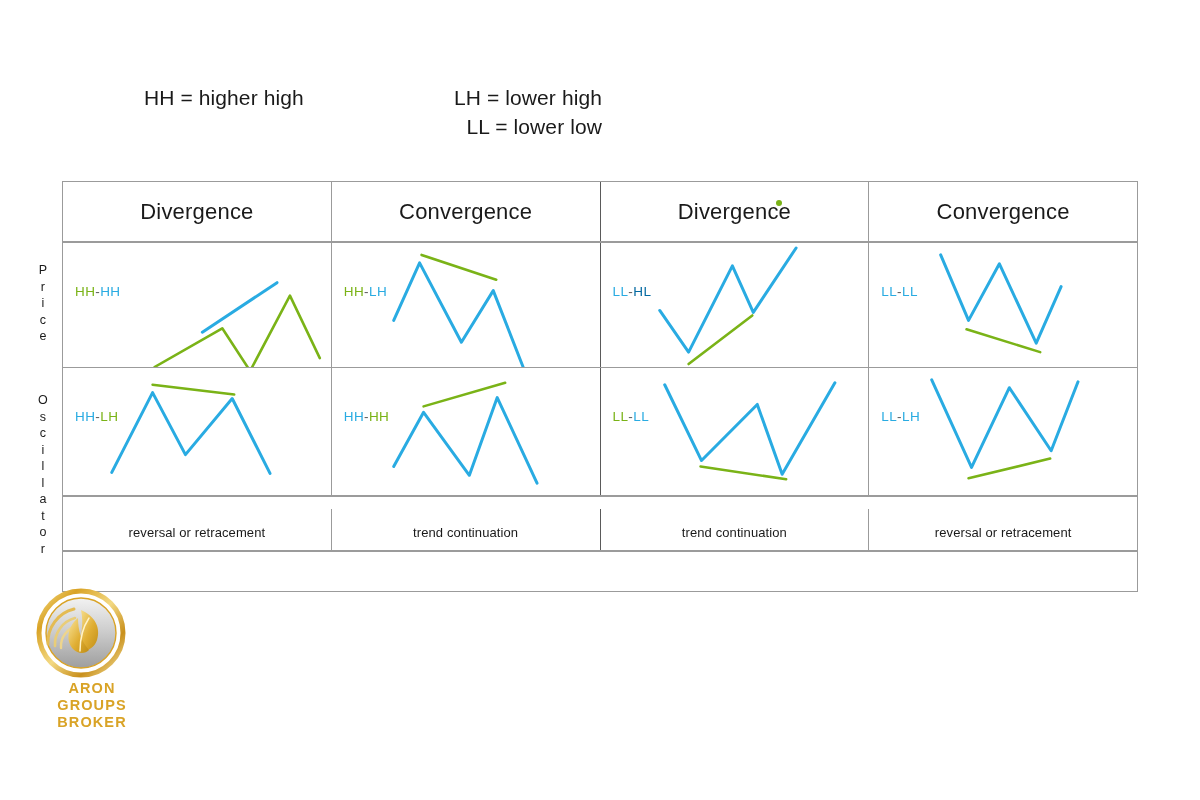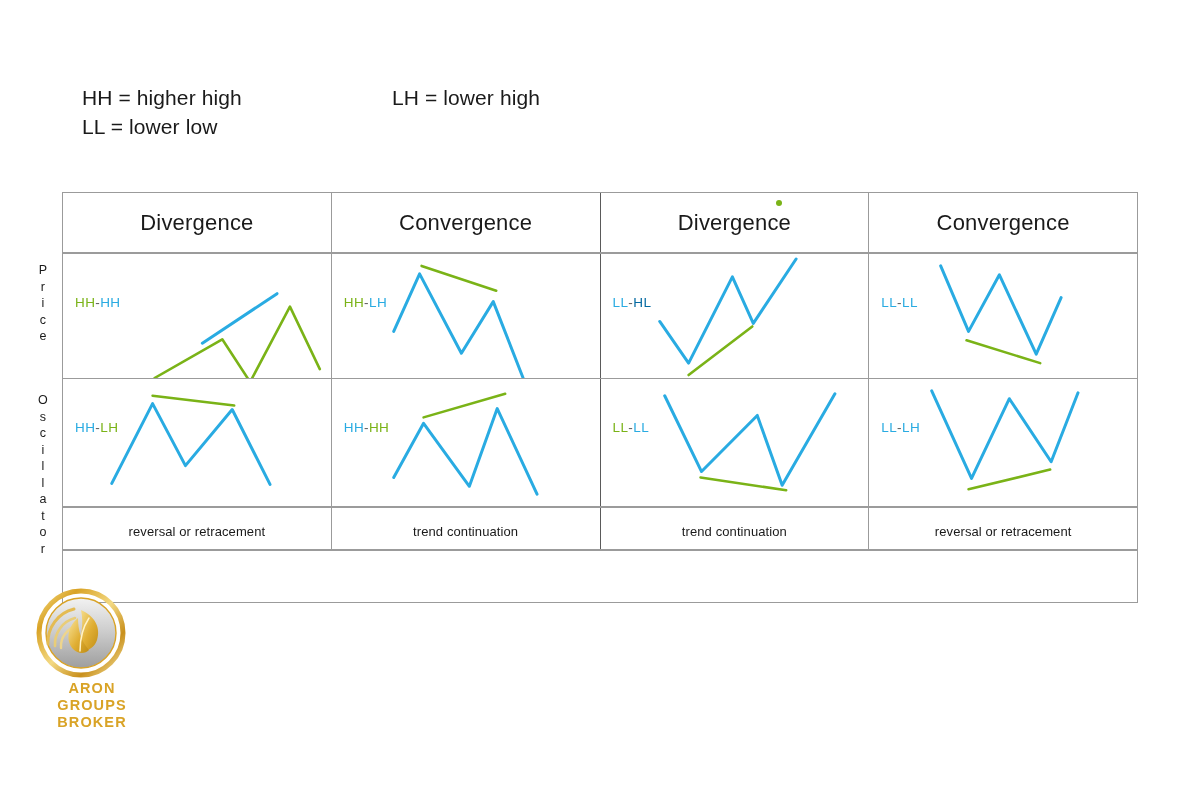--- a/index.html
+++ b/index.html
@@ -20,20 +20,21 @@
   #legend {
     position: absolute;
     left: 82px;
     top: 83px;
     width: 520px;
   }
   .legend-row {
     display: flex;
     height: 29px;
     align-items: center;
+    justify-content: flex-end;
   }
   .legend-cell {
     font-size: 21px;
     font-weight: 400;
     color: #1a1a1a;
     letter-spacing: 0.1px;
     white-space: nowrap;
   }
   .legend-cell.left  { width: 310px; }
 
@@ -48,33 +49,33 @@
     letter-spacing: 0.2px;
   }
   .vlabel span { display: block; }
   #vlabel-price { left: 30px; top: 262px; }
   #vlabel-osc   { left: 30px; top: 392px; }
 
   
   #matrix {
     position: absolute;
     left: 62px;
-    top: 192px;
+    top: 181px;
     width: 1076px;
     height: 411px;
     border: 1px solid #9b9b9b;
     box-sizing: border-box;
     display: flex;
     flex-direction: column;
   }
   .row { display: flex; box-sizing: border-box; width: 100%; }
   .row.header     { height: 61px;  border-bottom: 2px solid #9b9b9b; }
   .row.price      { height: 125px; border-bottom: 1px solid #9b9b9b; }
   .row.oscillator { height: 129px; border-bottom: 2px solid #9b9b9b; }
-  .row.outcome    { height: 43px;  border-bottom: 2px solid #9b9b9b; }
+  .row.outcome    { height: 43px;  border-bottom: 2px solid #9b9b9b; margin-top: 12px; }
   .row.action     { height: 45px; }
 
   .cell {
     box-sizing: border-box;
     position: relative;
     flex: 1 1 0;
     border-right: 1px solid #9b9b9b;
     overflow: hidden;
   }
   .cell:last-child { border-right: none; }

